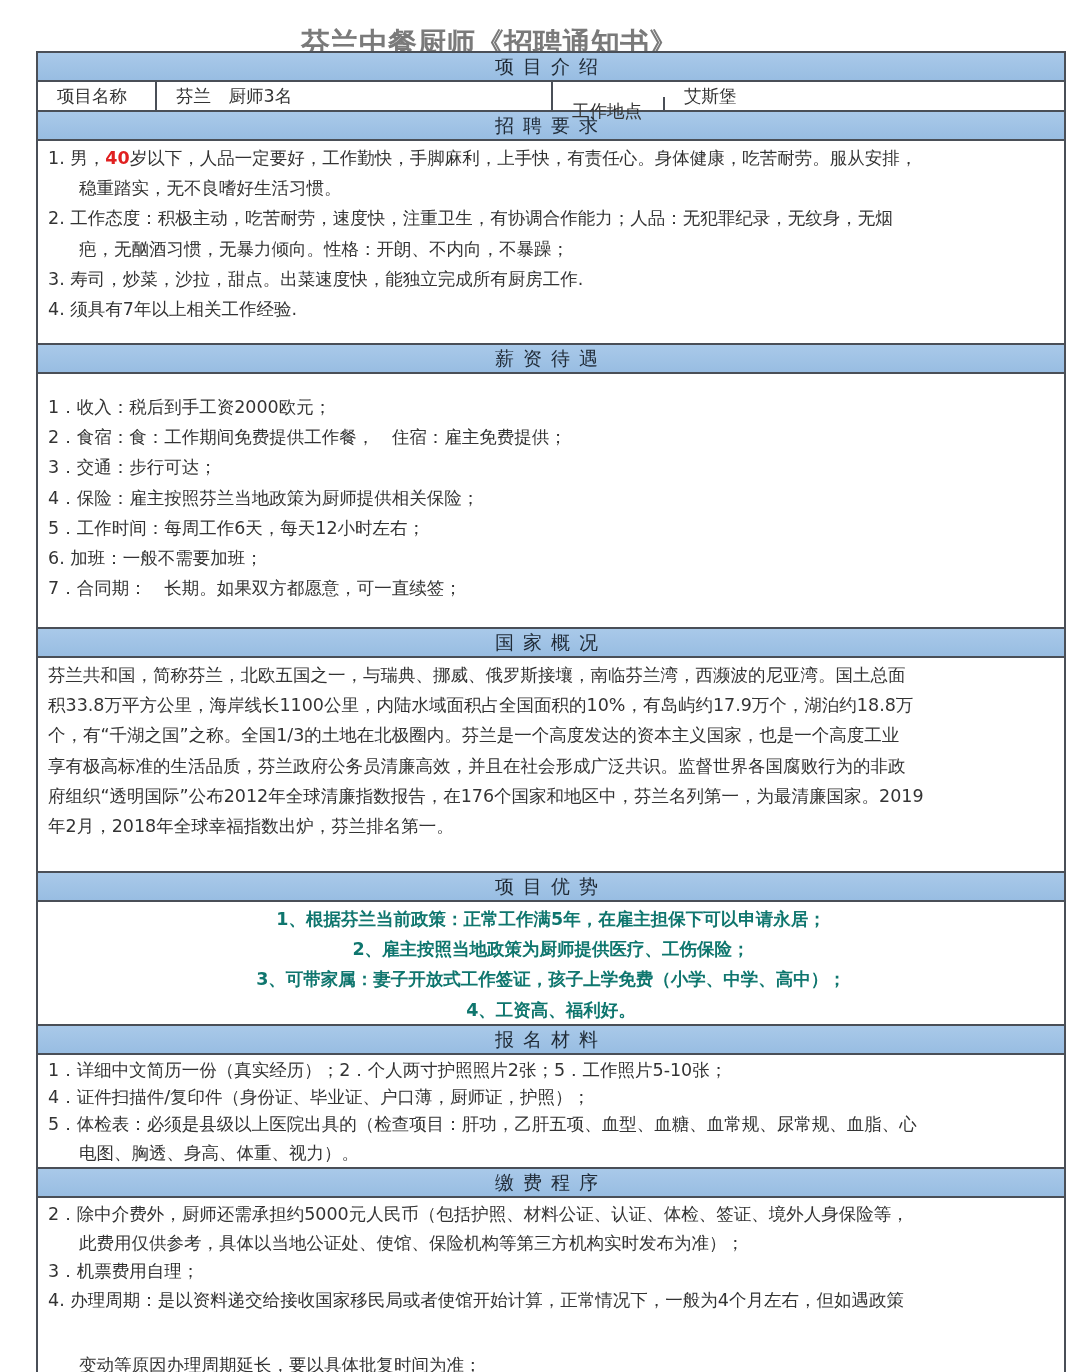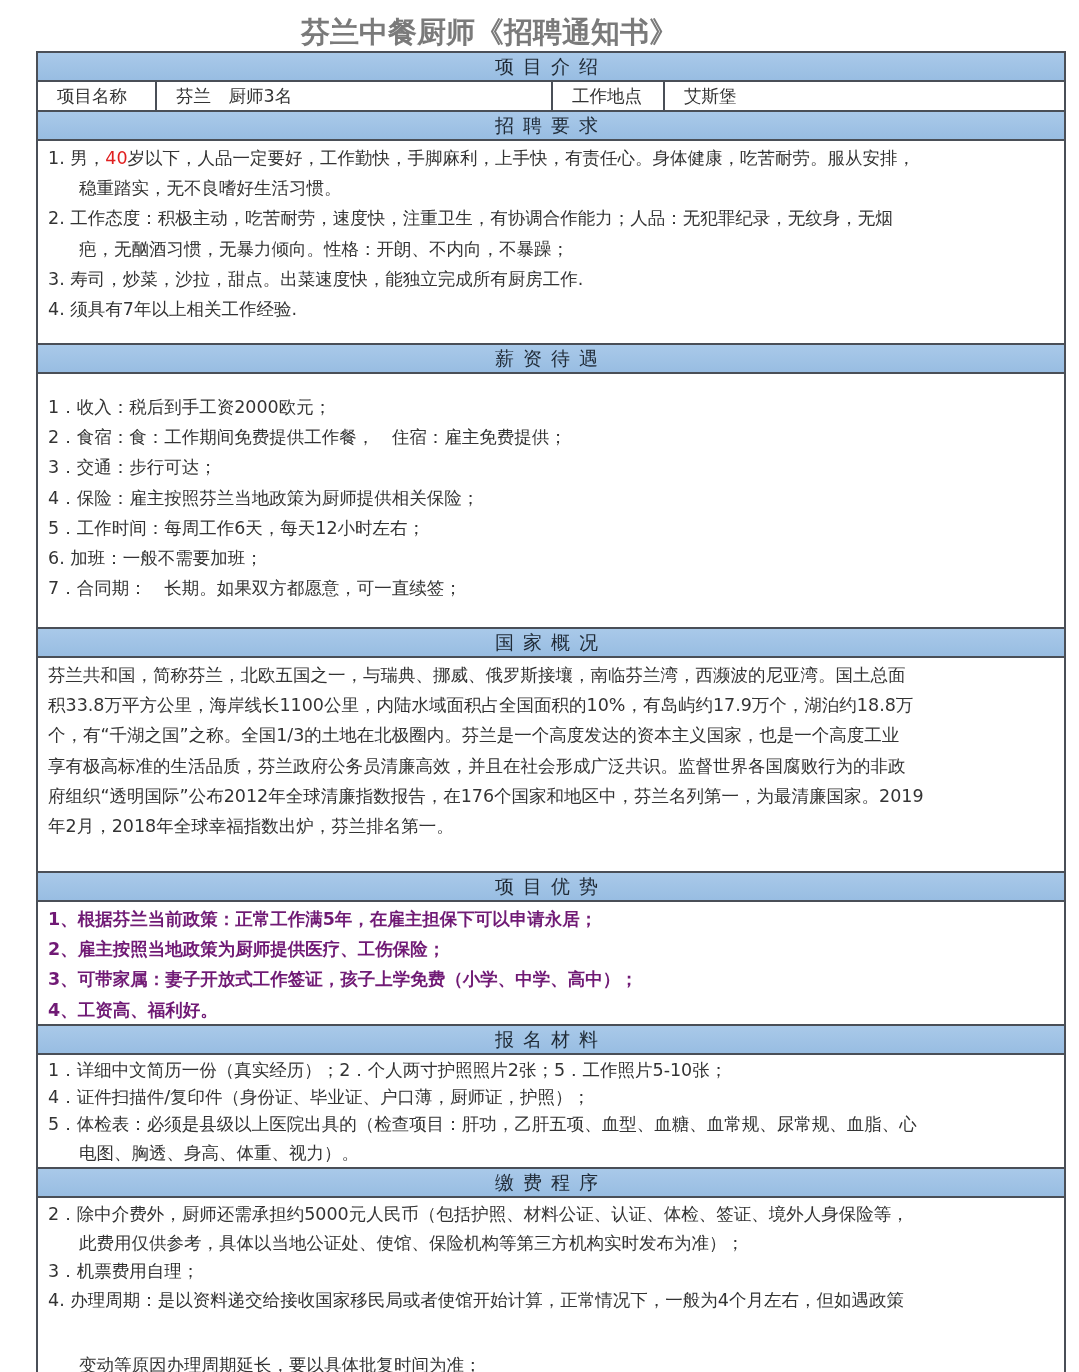--- a/index.html
+++ b/index.html
@@ -2,21 +2,21 @@
 <html><head>
 <meta charset="utf-8">
 <style>
   html, body { margin: 0; padding: 0; background: #ffffff; }
   body {
     width: 1079px; height: 1372px; position: relative; overflow: hidden;
     font-family: "DejaVu Sans", "Liberation Sans", sans-serif;
     color: #333333;
   }
   .title {
-    position: absolute; left: 0; top: 13px; width: 979px; text-align: center;
+    position: absolute; left: 0; top: 24px; width: 979px; text-align: center;
     font-size: 29px; font-weight: bold; color: #7a7a7a; letter-spacing: 0px;
     padding-left: 0;
   }
   .sheet {
     position: absolute; left: 36px; top: 51px; width: 1026px;
     border: 2px solid #4a4f57; border-bottom: none;
     background: #ffffff;
   }
   .sec-head {
     height: 27px; line-height: 27px; text-align: center;
@@ -25,25 +25,25 @@
     border-bottom: 2px solid #4a4f57;
   }
   .sec-body {
     border-bottom: 2px solid #4a4f57;
     padding: 2px 10px 2px 10px;
     font-size: 17.5px; line-height: 30.2px; color: #333;
   }
   .intro-row { display: flex; height: 28px; line-height: 28px; border-bottom: 2px solid #4a4f57; font-size: 17.5px; }
   .intro-row > div { padding-left: 19px; border-right: 2px solid #4a4f57; box-sizing: border-box; }
   .intro-row > div:last-child { border-right: none; }
-  .c1 { width: 119px; } .c2 { width: 396px; } .c3 { width: 112px; } .c4 { flex: 1; }
+  .c1 { width: 119px; } .c2 { width: 396px; } .c3 { width: 112px; margin-top: 15px; } .c4 { flex: 1; }
   .item { white-space: nowrap; }
   .indent { padding-left: 31px; }
-  .red { color: #e02020; font-weight: normal; }
-  .adv { color: #701a75; font-weight: bold; font-size: 17.5px; }
+  .red { color: #e02020; font-weight: bold; }
+  .adv { color: #0f766e; font-weight: bold; font-size: 17.5px; text-align: center; }
 </style>
 </head>
 <body>
 
 <div class="title">芬兰中餐厨师《招聘通知书》</div>
 
 <div class="sheet">
 
   <div class="sec-head">项目介绍</div>
   <div class="intro-row">

